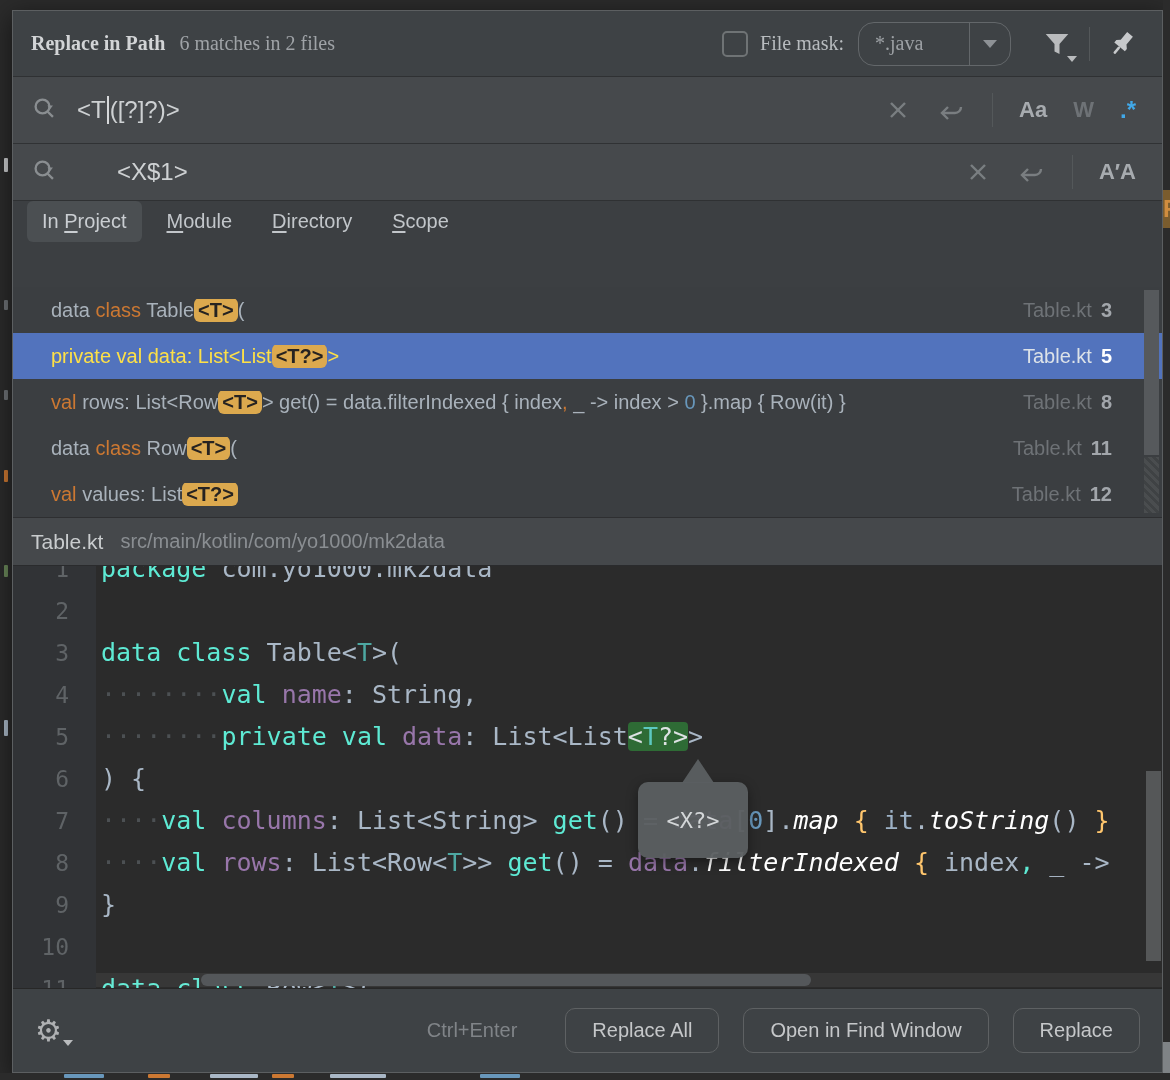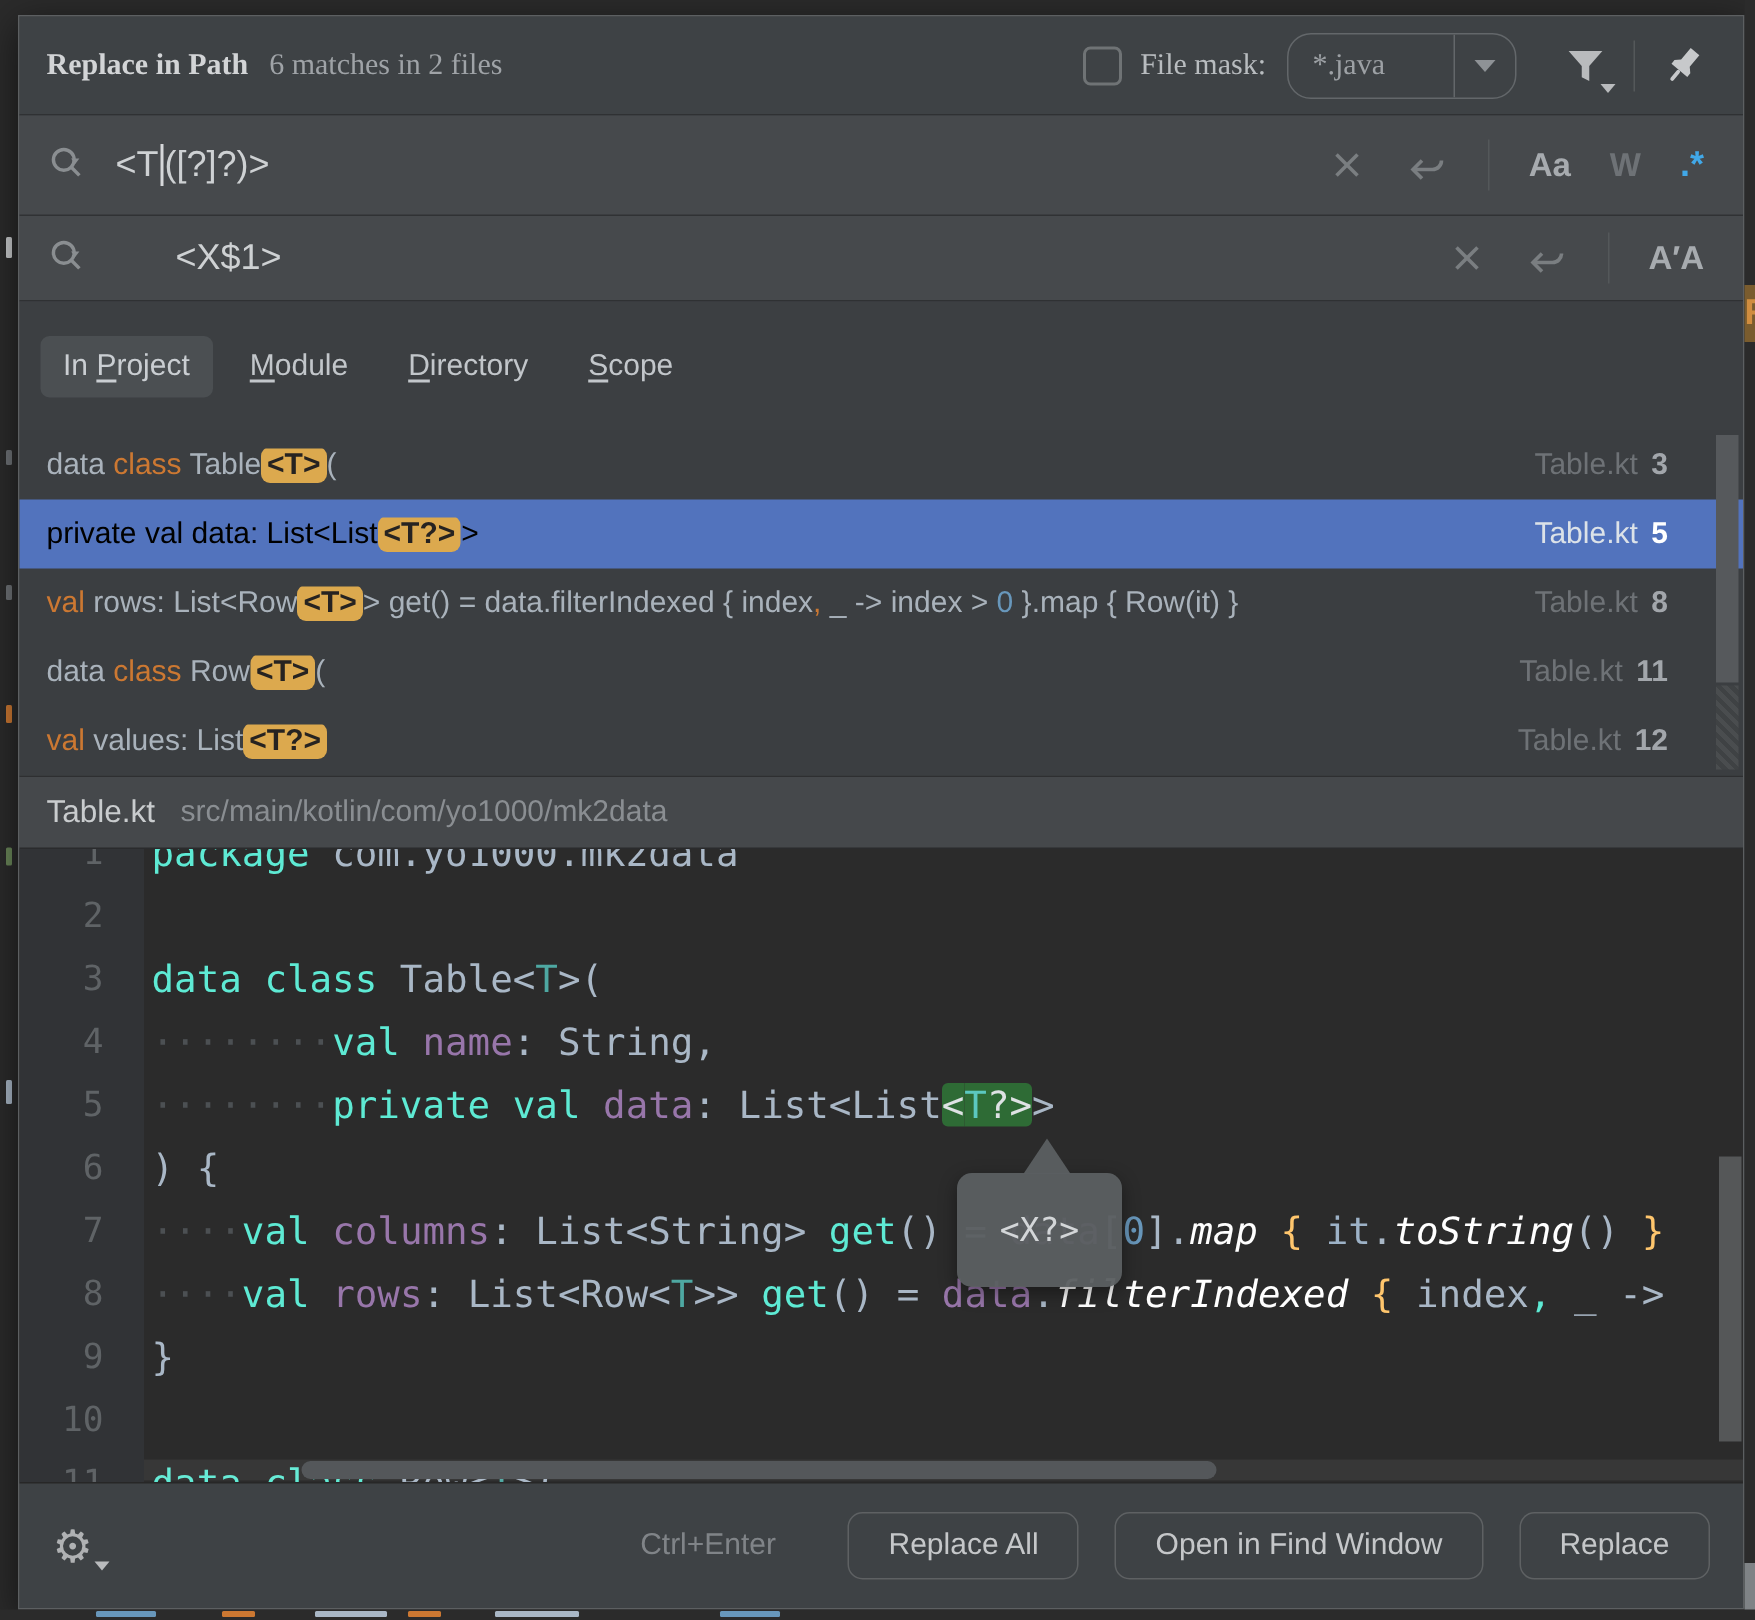--- a/index.html
+++ b/index.html
@@ -31,34 +31,34 @@
   .field.replace{height:56px;flex:0 0 56px;border-bottom:1px solid #2f3133;gap:40px;}
   .magwrap{position:relative;width:40px;flex:0 0 40px;height:32px;display:flex;align-items:center;}
   .field-text{font-size:24px;color:#ced1d3;margin-left:6px;flex:1;white-space:pre;display:flex;align-items:center;}
   .caret{display:inline-block;width:2px;height:28px;background:#d6d8da;margin:0 1px;}
   .fi{font-size:22px;color:#a7abaf;font-weight:bold;}
   .fi.dim{color:#6e7276;}
   .fi.regex{color:#41a8e8;font-size:24px;}
   .icon-cluster{display:flex;align-items:center;gap:26px;margin-right:8px;}
 
   
-  .tabsrow{height:86px;flex:0 0 86px;display:flex;align-items:center;padding:0 14px;background:#3c3f42;}
+  .tabsrow{height:86px;flex:0 0 86px;display:flex;align-items:flex-start;padding:0 14px;background:#3c3f42;}
   .tab{font-size:20px;color:#c2c6ca;padding:9px 15px;margin-right:10px;border-radius:6px;}
   .tab.selected{background:#4b4f52;color:#caced2;}
   .tab .mn{text-decoration:underline;text-underline-offset:3px;}
 
   
   .results{flex:0 0 230px;height:230px;position:relative;background:#3b3e41;}
   .result-row{height:46px;display:flex;align-items:center;padding:0 50px 0 18px;font-size:20px;}
-  .result-row .row-text{flex:1;white-space:pre;overflow:hidden;}
+  .result-row .row-text{flex:1;white-space:pre;overflow:hidden;margin-left:20px;}
   .result-row.selected{background:#5273bd;}
   .c-plain{color:#a9b2bb;} .c-kw{color:#cc7832;} .c-num{color:#6897bb;}
   .c-sel{color:#f2f4f6;}
   .c-match{background:#dca94e;color:#262321;border-radius:6px;padding:1px 4px;font-weight:600;}
-  .result-row.selected .seg:not(.c-match){color:#000000;}
+  .result-row.selected .seg:not(.c-match){color:#fde047;}
   .row-ref{white-space:nowrap;margin-left:20px;}
   .ref-file{color:#6e7276;font-size:20px;}
   .ref-line{color:#a2a6ab;font-size:20px;margin-left:9px;font-weight:600;}
   .result-row.selected .ref-file{color:#dce2e8;}
   .result-row.selected .ref-line{color:#ffffff;}
   .res-scroll{position:absolute;right:3px;top:3px;width:15px;height:165px;background:#56595c;}
   .res-scroll-hatch{position:absolute;right:3px;top:170px;width:15px;height:56px;
     background:repeating-linear-gradient(45deg,#4a4d4f 0 3px,#3f4244 3px 6px);}
 
   

